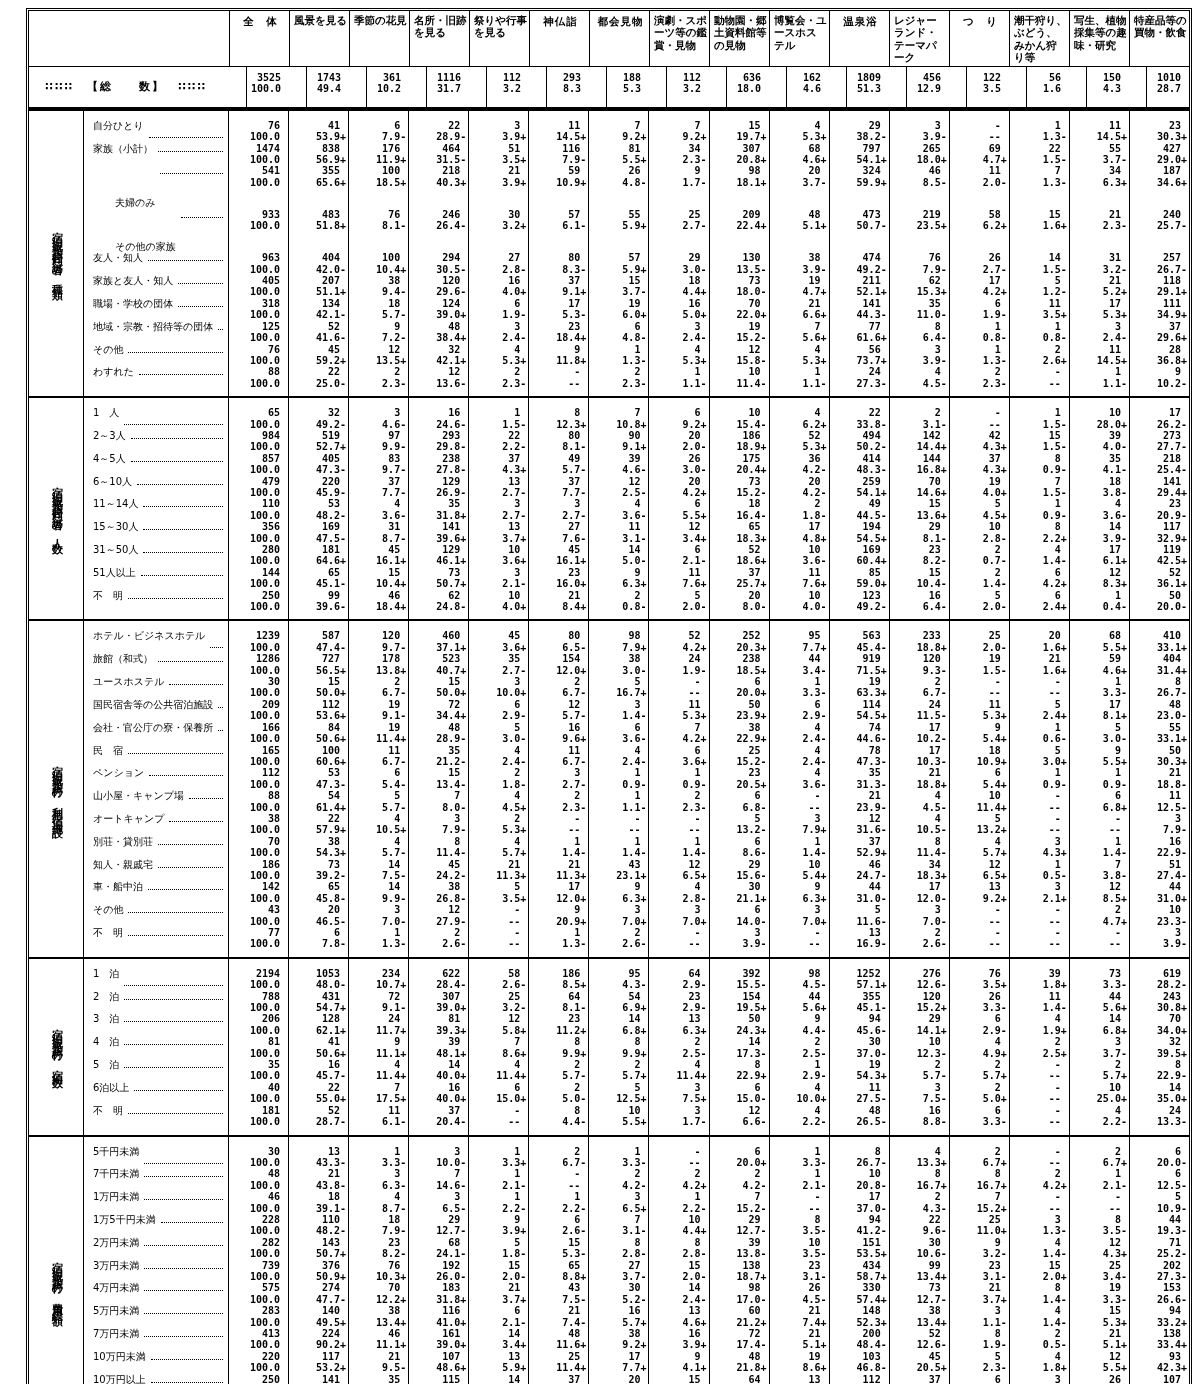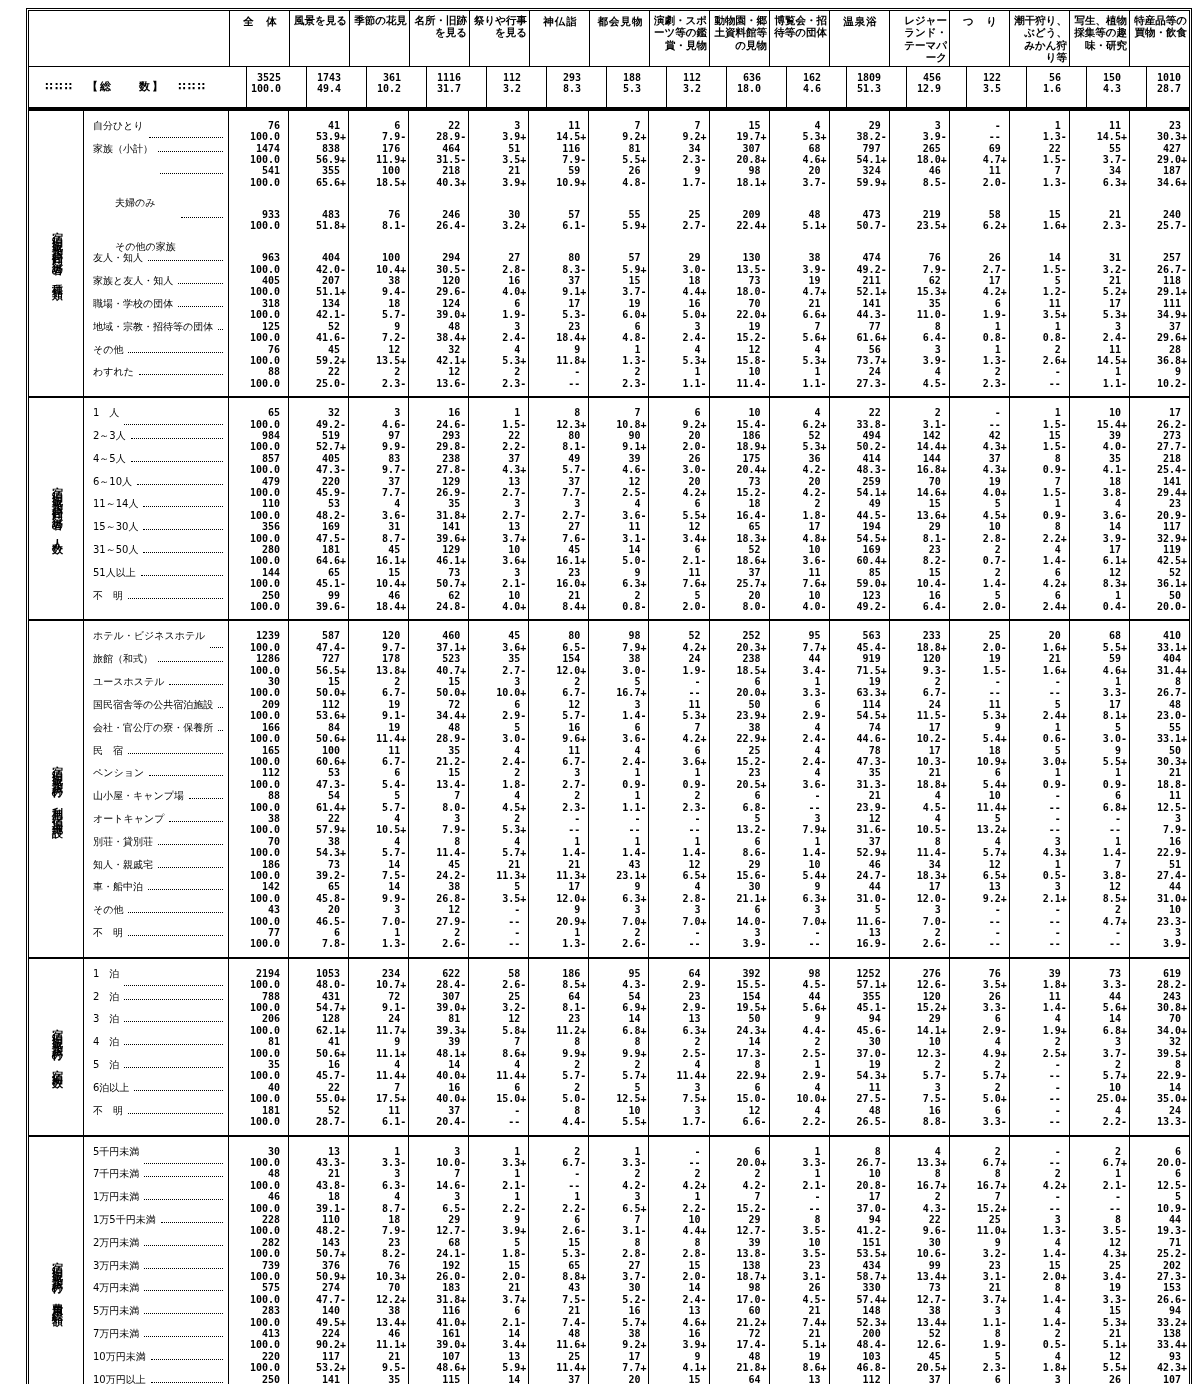--- a/index.html
+++ b/index.html
@@ -5,21 +5,21 @@
   html,body{margin:0;padding:0;background:#ffffff;}
   #page{width:1200px;height:1384px;position:relative;background:#ffffff;color:#000;
         font-family:"DejaVu Sans",sans-serif;}
   #cross-table{position:absolute;left:26px;top:8px;width:1166px;box-sizing:border-box;
         border:3px double #000;background:#fff;display:flex;flex-direction:column;}
   
   .hdr-row{display:flex;border-bottom:1px solid #000;}
   .corner{flex:0 0 200px;}
   .hcell{flex:1;border-left:1px solid #000;min-height:55px;box-sizing:border-box;
          font-size:10.5px;font-weight:700;line-height:1.18;padding:3px 2px 2px 4px;
-         word-break:break-all;overflow:hidden;text-align:right;}
+         word-break:break-all;overflow:hidden;}
   .hcell.ctr{text-align:center;padding-top:4px;letter-spacing:1px;}
   
   .drow{display:flex;}
   .dcell{flex:1;border-left:1px solid #000;box-sizing:border-box;text-align:right;
          font-family:"DejaVu Sans Mono","Liberation Mono",monospace;font-size:10px;
          font-weight:700;line-height:11.4px;white-space:pre;padding:0 2px 0 0;overflow:hidden;}
   .cnt,.pct{display:block;}
   
   .total{border-bottom:2px solid #000;gap:17px;}
   .total .dcell{padding-top:5px;padding-bottom:12px;}
@@ -50,21 +50,21 @@
         <div class="corner"></div>
         <div class="hcell ctr">全　体</div>
         <div class="hcell">風景を見る</div>
         <div class="hcell">季節の花見</div>
         <div class="hcell">名所・旧跡を見る</div>
         <div class="hcell">祭りや行事を見る</div>
         <div class="hcell ctr">神仏詣</div>
         <div class="hcell ctr">都会見物</div>
         <div class="hcell">演劇・スポーツ等の鑑賞・見物</div>
         <div class="hcell">動物園・郷土資料館等の見物</div>
-        <div class="hcell">博覧会・招待等の団体</div>
+        <div class="hcell">博覧会・ユースホステル</div>
         <div class="hcell ctr">温泉浴</div>
         <div class="hcell">レジャーランド・テーマパーク</div>
         <div class="hcell ctr">つ　り</div>
         <div class="hcell">潮干狩り、ぶどう、みかん狩り等</div>
         <div class="hcell">写生、植物採集等の趣味・研究</div>
         <div class="hcell">特産品等の買物・飲食</div>
       </div>
       <div class="drow total">
         <div class="tlabel">∷∷∷　【総　　数】　∷∷∷</div>
         <div class="dcell"><span class="cnt">3525&nbsp;</span><span class="pct">100.0&nbsp;</span></div>
@@ -324,21 +324,21 @@
             <div class="dcell"><span class="cnt">1&nbsp;</span><span class="pct">1.5-</span></div>
             <div class="dcell"><span class="cnt">8&nbsp;</span><span class="pct">12.3+</span></div>
             <div class="dcell"><span class="cnt">7&nbsp;</span><span class="pct">10.8+</span></div>
             <div class="dcell"><span class="cnt">6&nbsp;</span><span class="pct">9.2+</span></div>
             <div class="dcell"><span class="cnt">10&nbsp;</span><span class="pct">15.4-</span></div>
             <div class="dcell"><span class="cnt">4&nbsp;</span><span class="pct">6.2+</span></div>
             <div class="dcell"><span class="cnt">22&nbsp;</span><span class="pct">33.8-</span></div>
             <div class="dcell"><span class="cnt">2&nbsp;</span><span class="pct">3.1-</span></div>
             <div class="dcell"><span class="cnt">-&nbsp;</span><span class="pct">--&nbsp;</span></div>
             <div class="dcell"><span class="cnt">1&nbsp;</span><span class="pct">1.5-</span></div>
-            <div class="dcell"><span class="cnt">10&nbsp;</span><span class="pct">15.4+</span></div>
+            <div class="dcell"><span class="cnt">10&nbsp;</span><span class="pct">28.0+</span></div>
             <div class="dcell"><span class="cnt">17&nbsp;</span><span class="pct">26.2-</span></div>
           </div>
           <div class="drow">
             <div class="rlabel">
               <span class="ltext">2～3人</span>
               <span class="dots"></span>
             </div>
             <div class="dcell"><span class="cnt">984&nbsp;</span><span class="pct">100.0&nbsp;</span></div>
             <div class="dcell"><span class="cnt">519&nbsp;</span><span class="pct">52.7+</span></div>
             <div class="dcell"><span class="cnt">97&nbsp;</span><span class="pct">9.9-</span></div>

